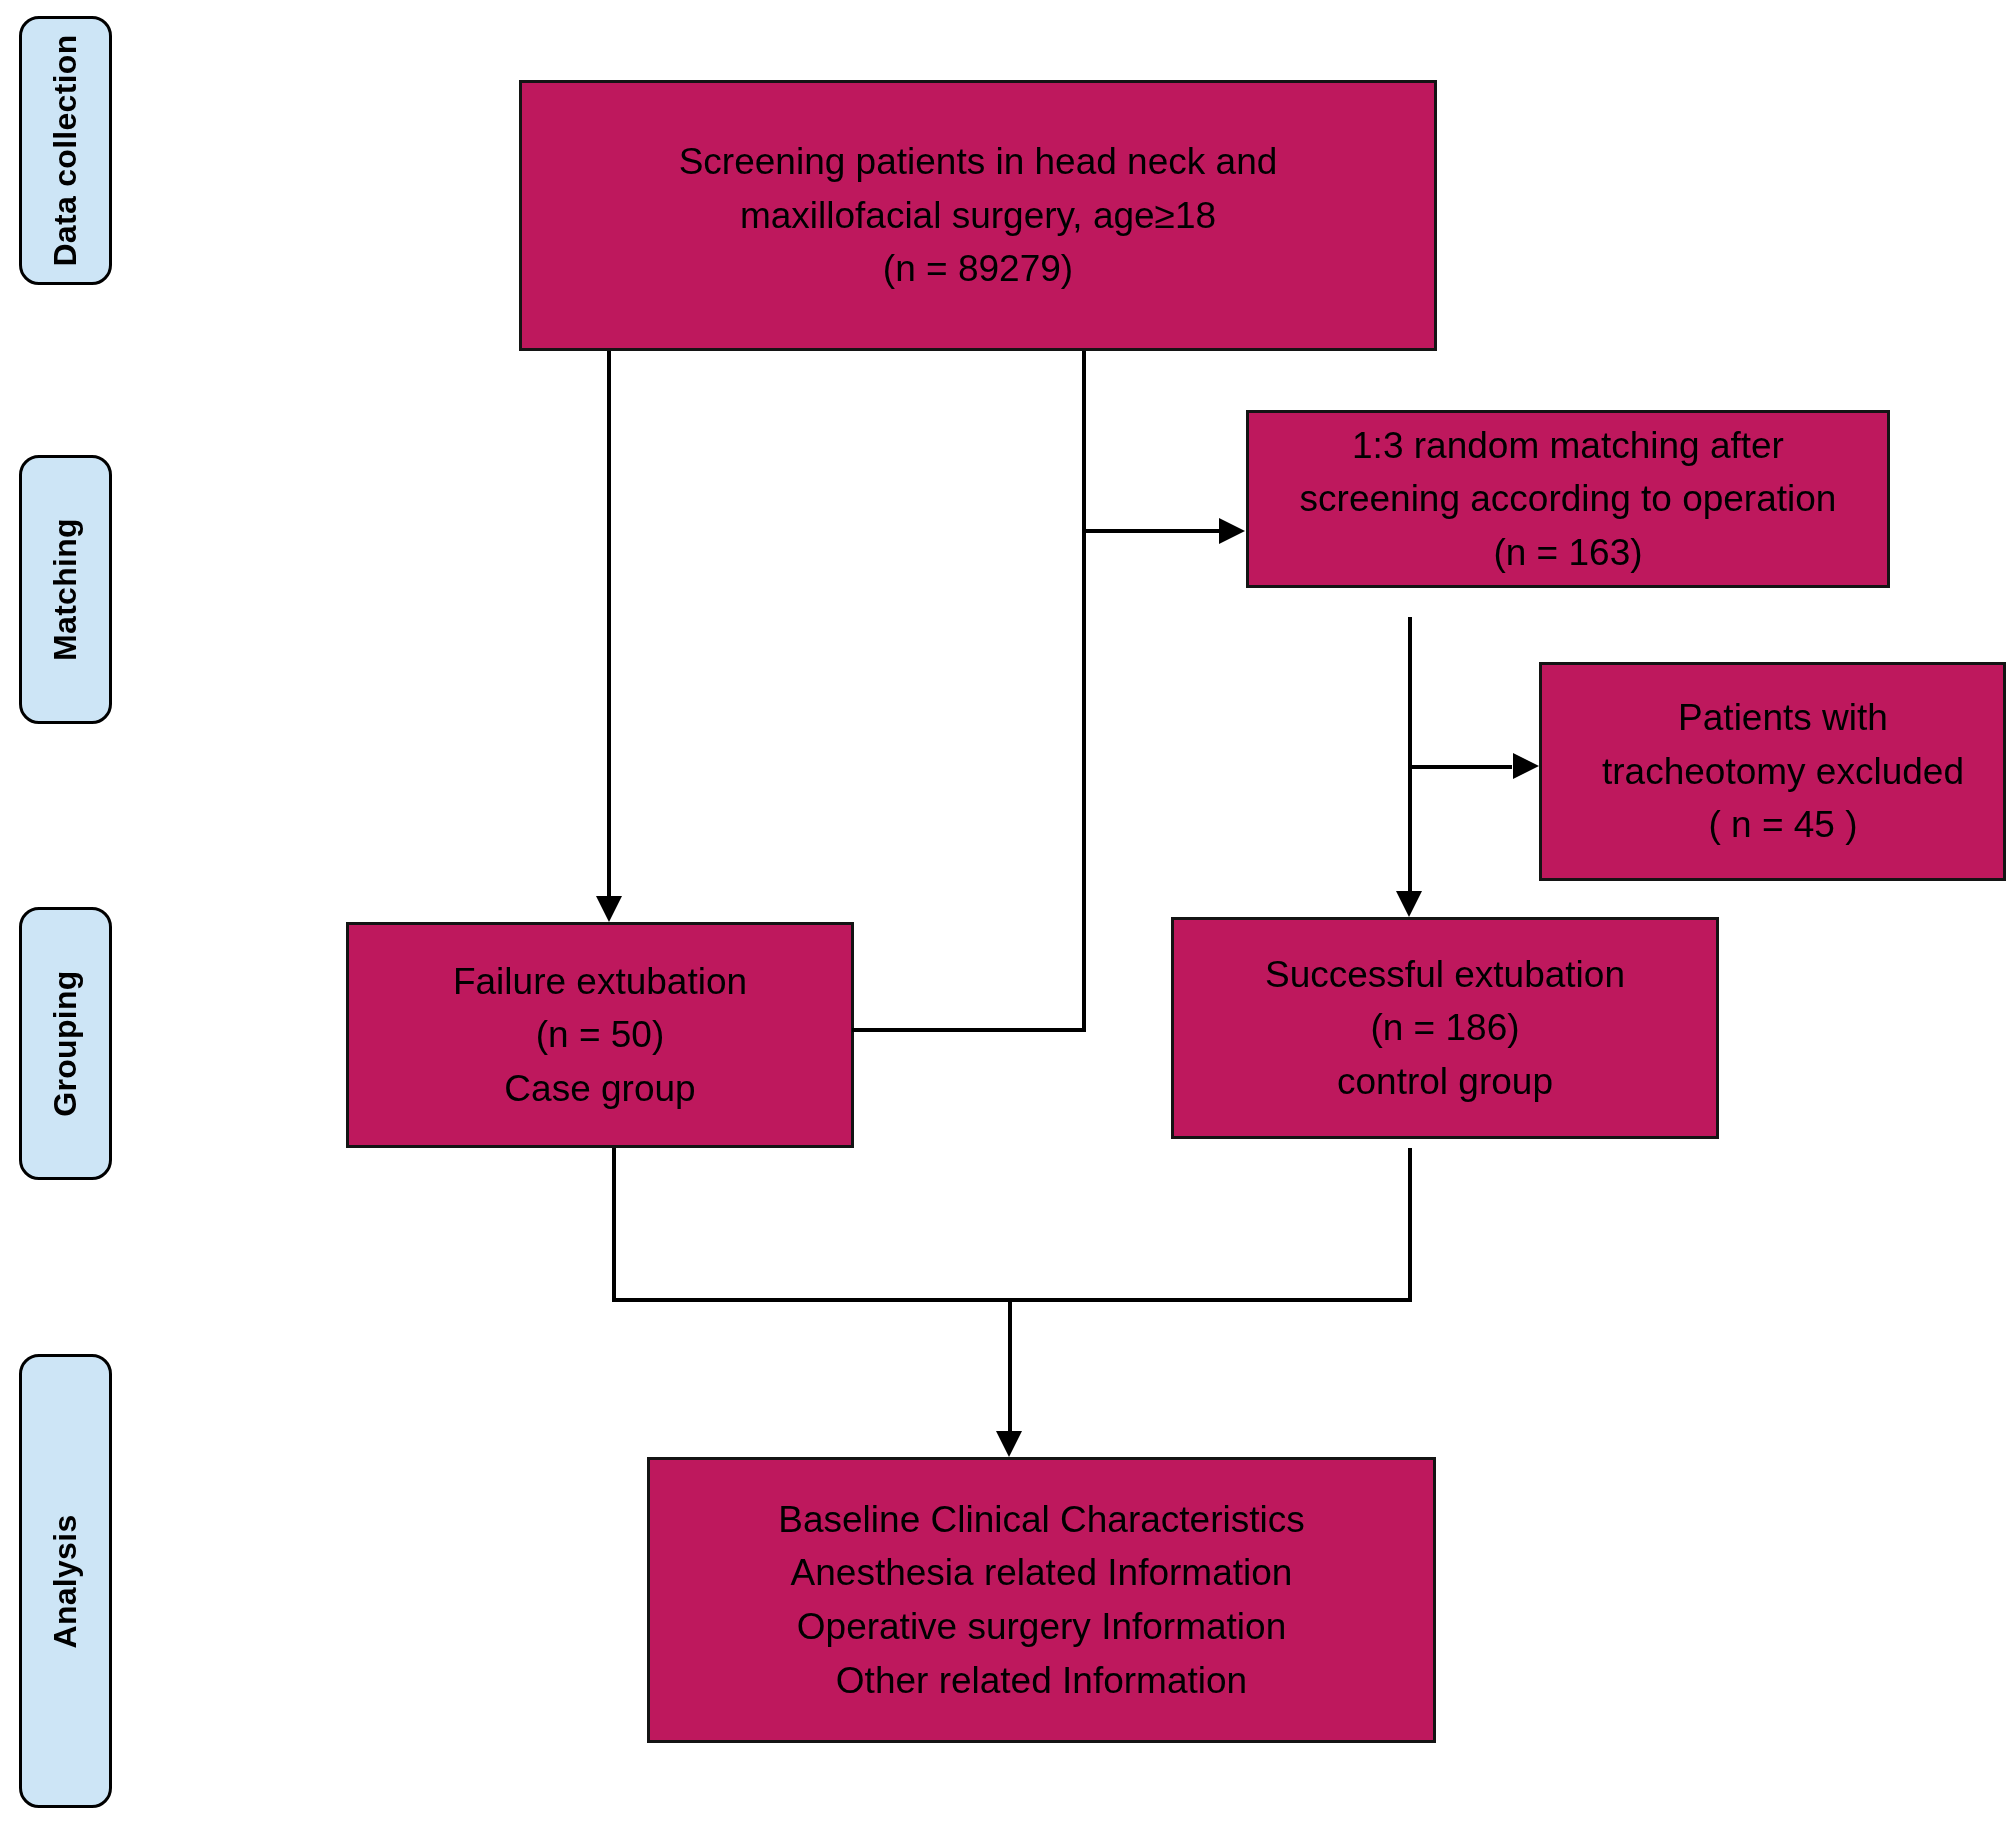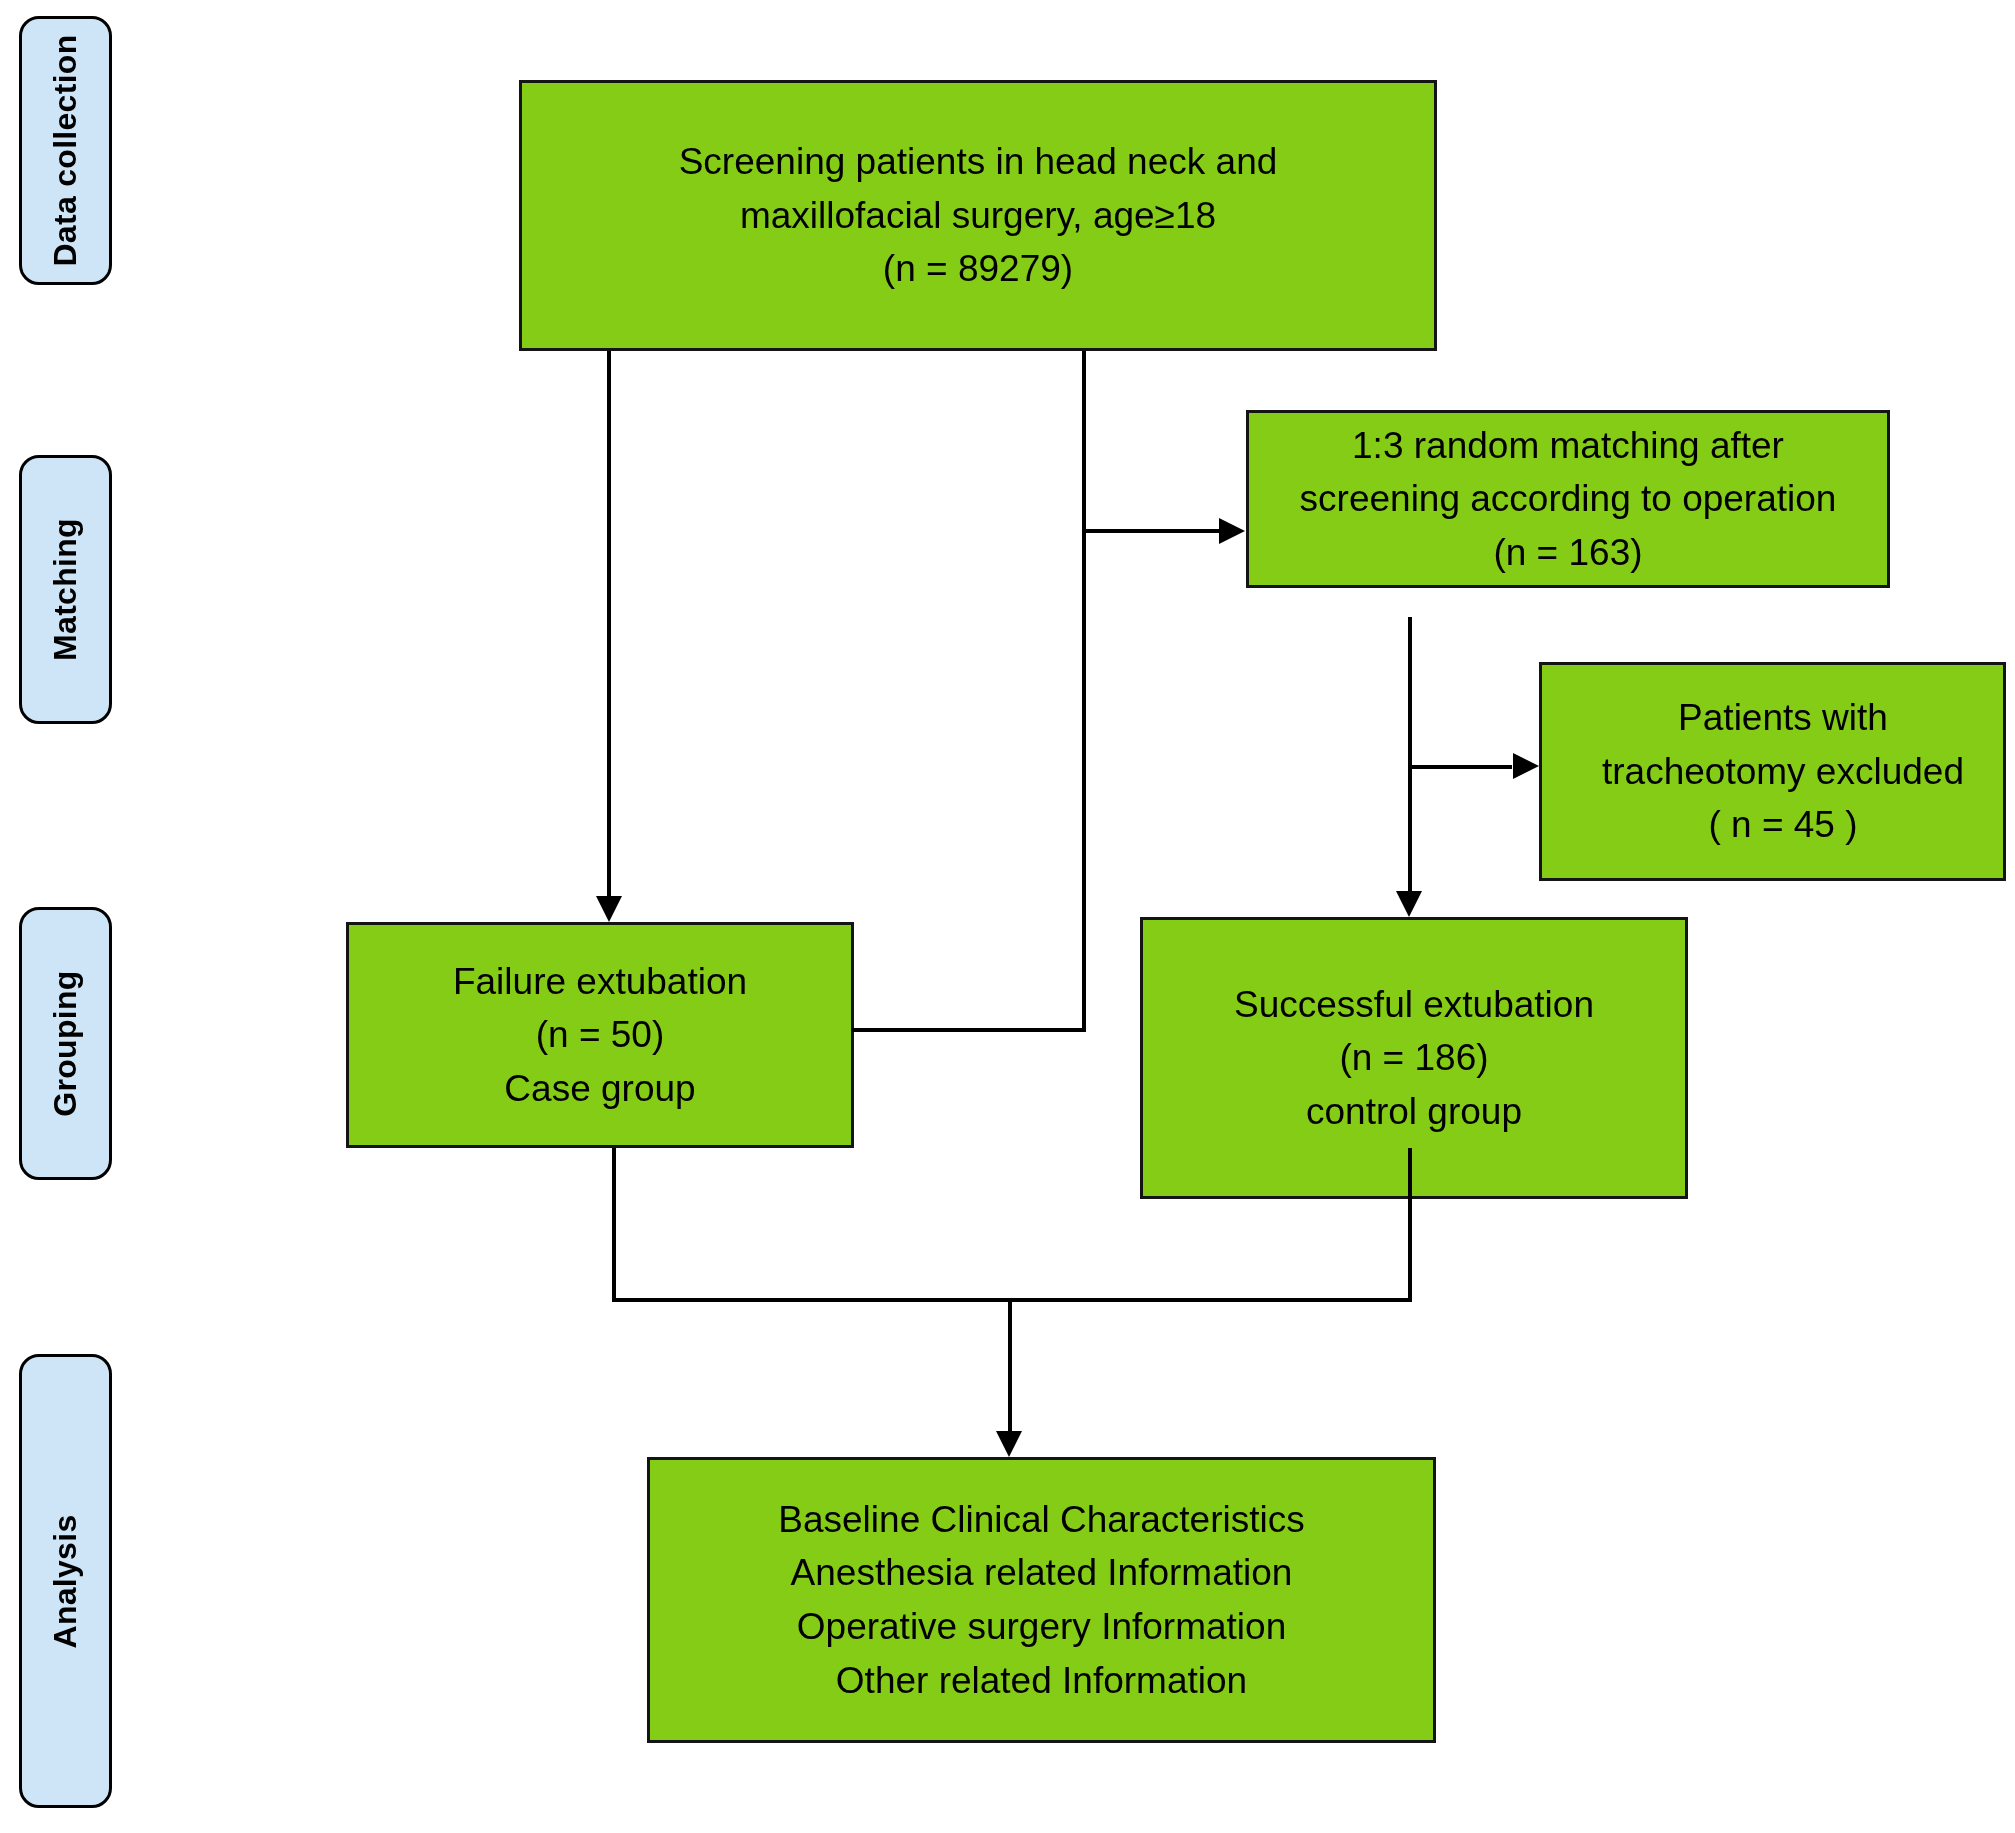--- a/index.html
+++ b/index.html
@@ -28,21 +28,21 @@
   .stage-tab .vlabel {
     transform: rotate(-90deg);
     white-space: nowrap;
     font-size: 32px;
     font-weight: bold;
     letter-spacing: 0.3px;
   }
   
   .fbox {
     position: absolute;
-    background: #84cc16;
+    background: #be185d;
     border: 3.7px solid #141414;
     box-sizing: border-box;
     display: flex;
     flex-direction: column;
     align-items: center;
     justify-content: center;
     text-align: center;
     font-size: 37px;
     line-height: 1.45;
   }
@@ -100,21 +100,21 @@
     <span>tracheotomy excluded</span>
     <span>( n = 45 )</span>
   </div>
 
   <div class="fbox" style="left:346px; top:922px; width:508px; height:226px;">
     <span>Failure extubation</span>
     <span>(n = 50)</span>
     <span>Case group</span>
   </div>
 
-  <div class="fbox" style="left:1140px; top:917px; width:548px; height:282px;">
+  <div class="fbox" style="left:1171px; top:917px; width:548px; height:222px;">
     <span>Successful extubation</span>
     <span>(n = 186)</span>
     <span>control group</span>
   </div>
 
   <div class="fbox" style="left:647px; top:1457px; width:789px; height:286px;">
     <span>Baseline Clinical Characteristics</span>
     <span>Anesthesia related Information</span>
     <span>Operative surgery Information</span>
     <span>Other related Information</span>

